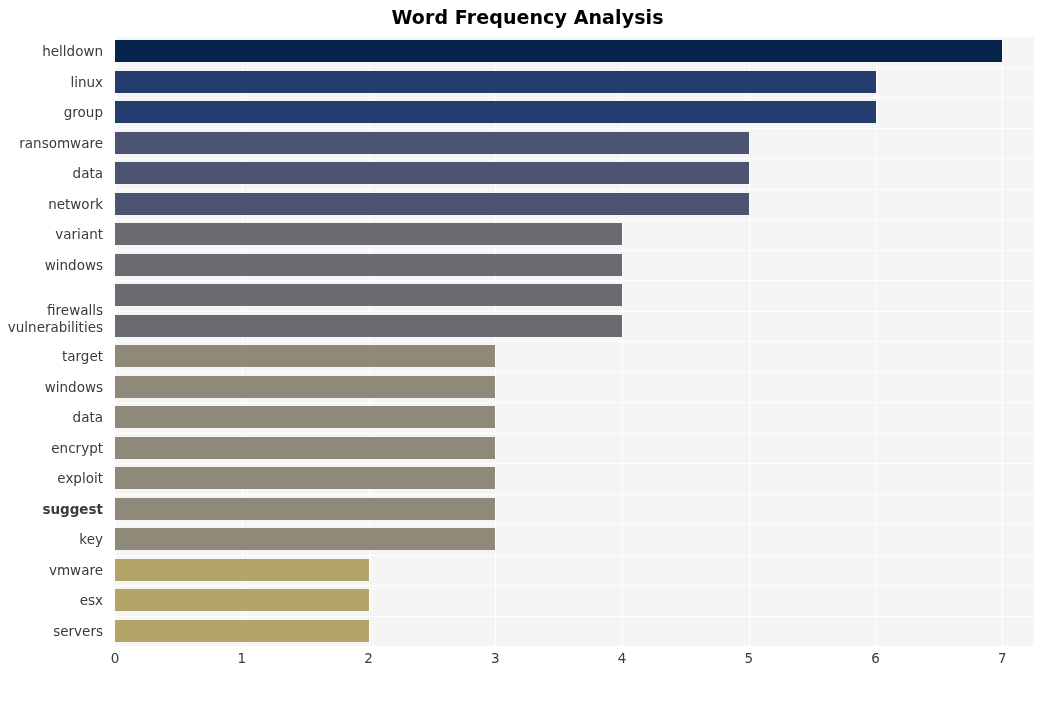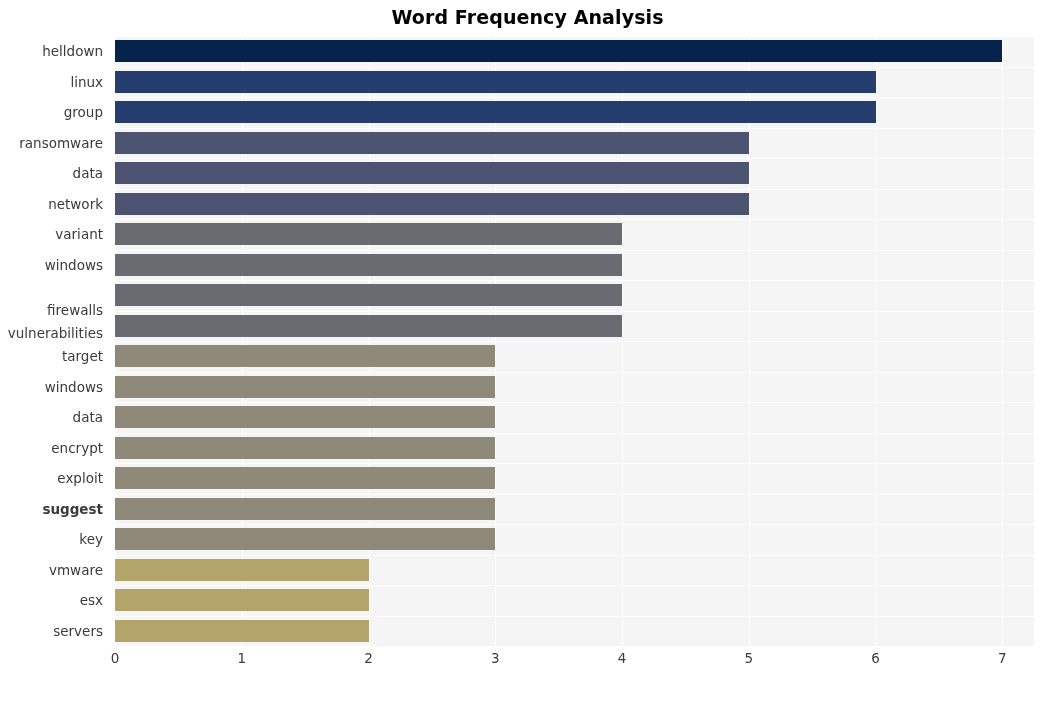--- a/index.html
+++ b/index.html
@@ -159,21 +159,21 @@
   <div id="ylabels-layer">
       <div class="ylabel" style="top: 8.25px;">helldown</div>
       <div class="ylabel" style="top: 38.75px;">linux</div>
       <div class="ylabel" style="top: 69.25px;">group</div>
       <div class="ylabel" style="top: 99.75px;">ransomware</div>
       <div class="ylabel" style="top: 130.25px;">data</div>
       <div class="ylabel" style="top: 160.75px;">network</div>
       <div class="ylabel" style="top: 191.25px;">variant</div>
       <div class="ylabel" style="top: 221.75px;">windows</div>
       <div class="ylabel" style="top: 267px;">firewalls</div>
-      <div class="ylabel" style="top: 290px;">vulnerabilities</div>
+      <div class="ylabel" style="top: 284px;">vulnerabilities</div>
       <div class="ylabel" style="top: 313.25px;">target</div>
       <div class="ylabel" style="top: 343.75px;">windows</div>
       <div class="ylabel" style="top: 374.25px;">data</div>
       <div class="ylabel" style="top: 404.75px;">encrypt</div>
       <div class="ylabel" style="top: 435.25px;">exploit</div>
       <div class="ylabel" style="top: 465.75px; font-weight: bold;">suggest</div>
       <div class="ylabel" style="top: 496.25px;">key</div>
       <div class="ylabel" style="top: 526.75px; padding-left: 29px;">vmware</div>
       <div class="ylabel" style="top: 557.25px;">esx</div>
       <div class="ylabel" style="top: 587.75px;">servers</div>

